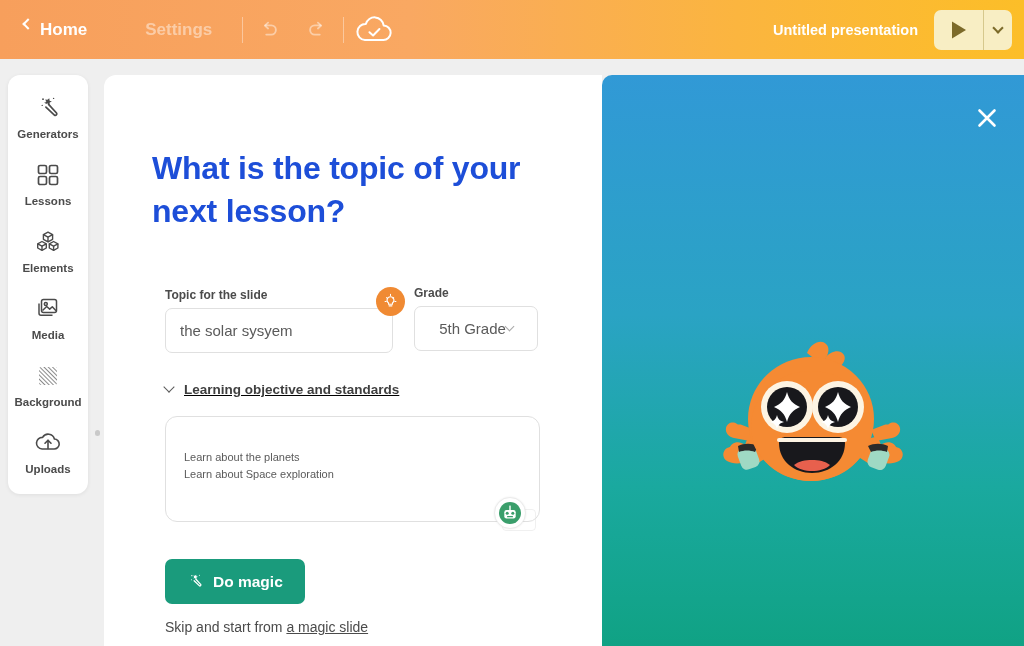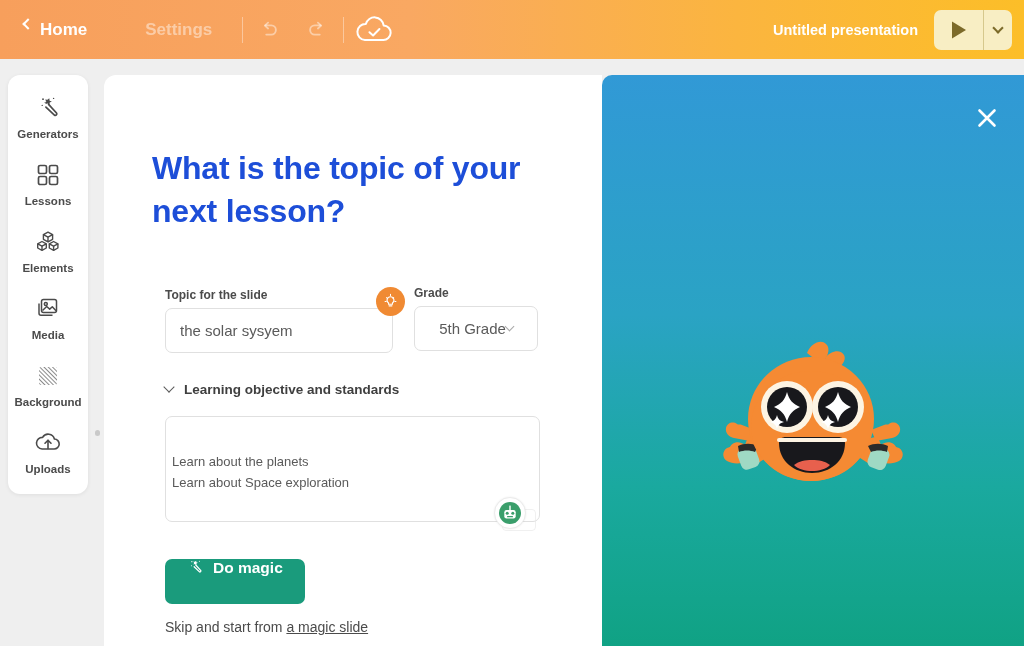--- a/index.html
+++ b/index.html
@@ -140,34 +140,35 @@
     width: 29px; height: 29px; border-radius: 50%;
     background: #f08a33;
     display: flex; align-items: center; justify-content: center;
     cursor: pointer; z-index: 4;
   }
 
   .objective-hdr {
     position: absolute; left: 61px; top: 307px;
     display: flex; align-items: center; gap: 11px;
     cursor: pointer;
+    text-decoration: underline;
   }
   .obj-caret {
     width: 8px; height: 8px;
     border-right: 1.9px solid #5a5a5a; border-bottom: 1.9px solid #5a5a5a;
     transform: rotate(45deg); margin-top: -5px;
   }
   .obj-title { font-size: 13.5px; font-weight: bold; color: #3f3f3f; }
 
   .objective-box {
     position: absolute; left: 61px; top: 341px;
     width: 375px; height: 106px;
-    border: 1px solid #e0e0e0; border-radius: 7px;
-    background: #fff; padding: 14px 6px;
-    font-size: 13px; color: #5a5a5a; line-height: 1.6;
+    border: 1px solid #e0e0e0; border-radius: 12px;
+    background: #fff; padding: 14px 18px;
+    font-size: 11px; color: #5a5a5a; line-height: 1.6;
     cursor: text;
     white-space: pre-line;
     overflow: hidden;
   }
   .robot-badge {
     position: absolute; left: 390px; top: 422px;
     width: 32px; height: 32px; border-radius: 50%;
     background: #ffffff;
     border: 1px solid #ebebeb;
     display: flex; align-items: center; justify-content: center;
@@ -178,21 +179,21 @@
     position: absolute; left: 398px; top: 434px;
     width: 34px; height: 22px;
     border: 1px solid #e4e4e4; border-radius: 4px;
     opacity: 0.55; z-index: 4;
   }
 
   .magic-btn {
     position: absolute; left: 61px; top: 484px;
     height: 45px; padding: 0 22px;
     background: #1a9b7c; border-radius: 7px;
-    display: flex; gap: 9px;
+    display: flex; align-items: center; gap: 9px;
     color: #ffffff; font-size: 15.5px; font-weight: bold;
     cursor: pointer; border: none;
     font-family: "Liberation Sans", sans-serif;
   }
   .skip-line {
     position: absolute; left: 61px; top: 544px;
     font-size: 14px; color: #4b4b4b;
   }
   .skip-link {
     color: #4b4b4b; text-decoration: underline; cursor: pointer;

